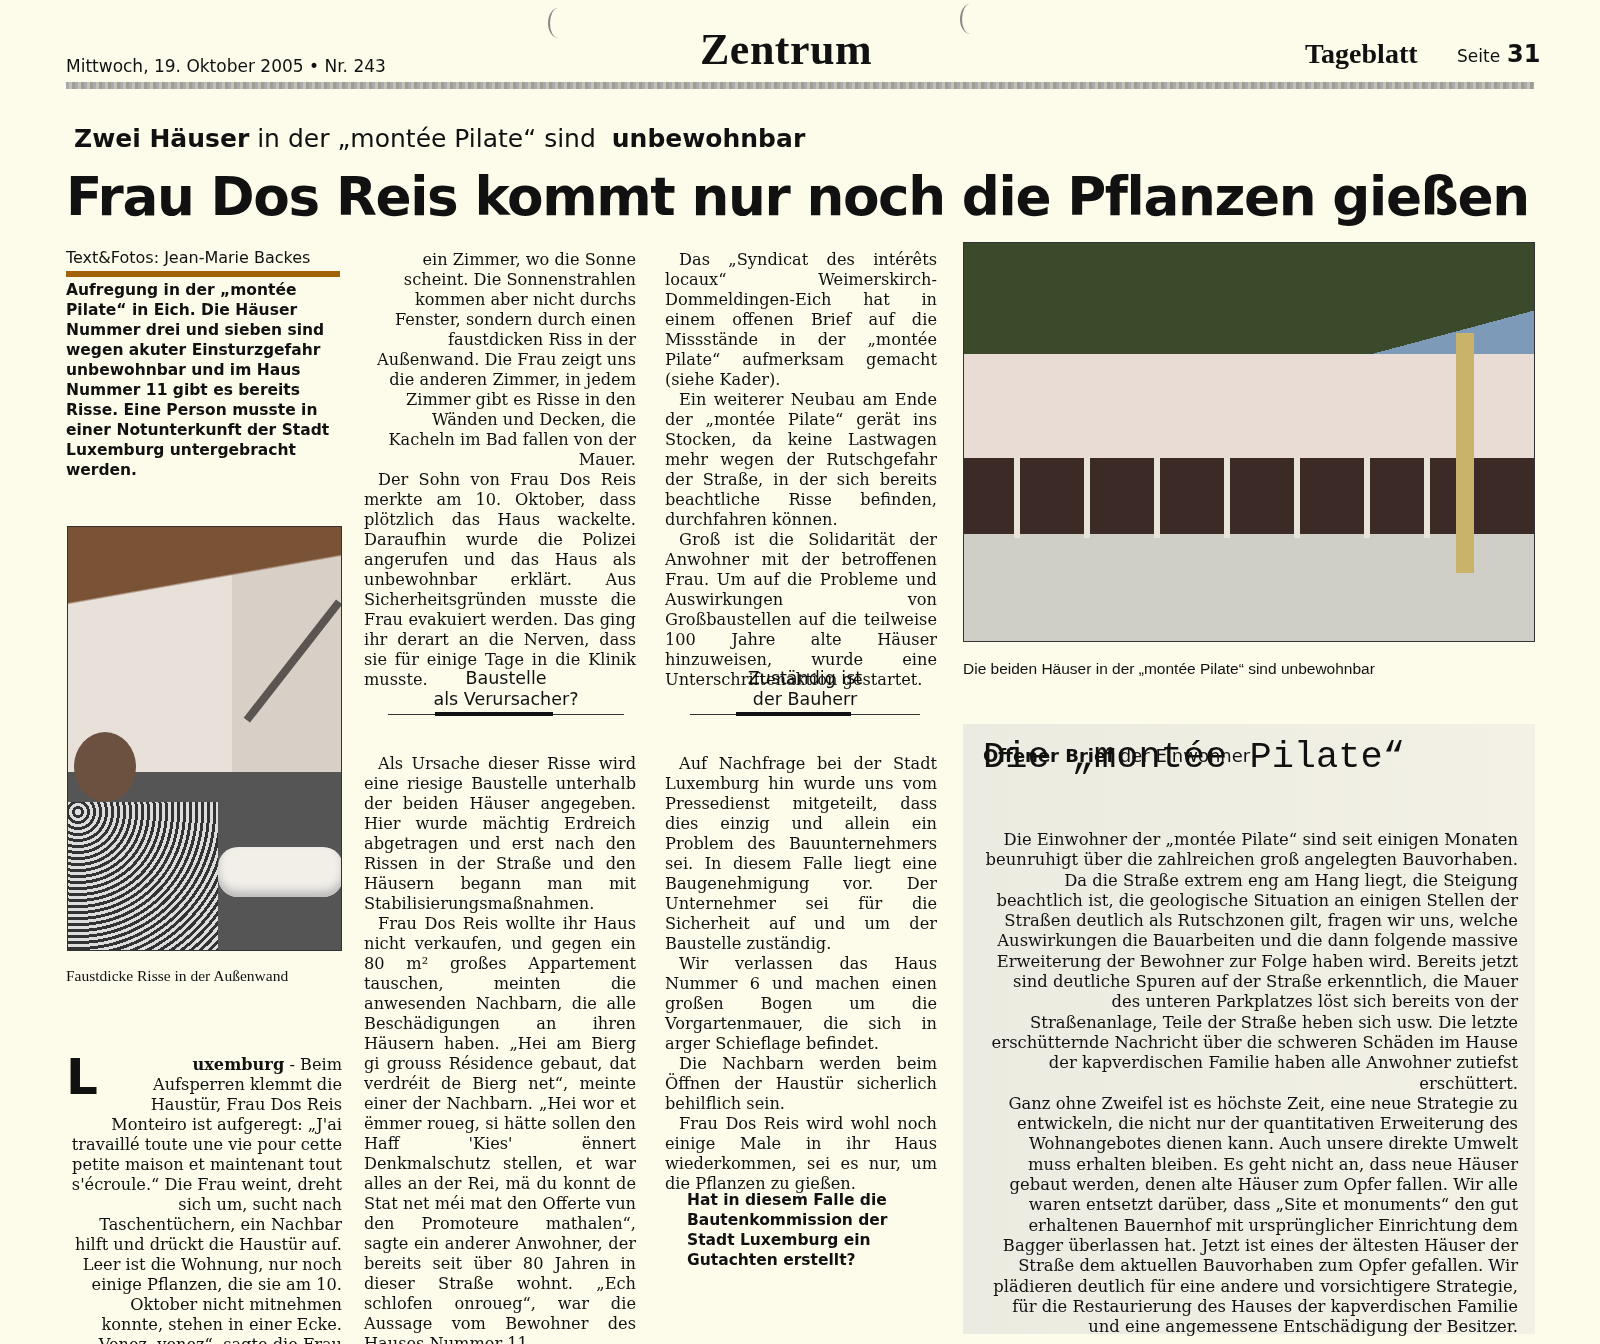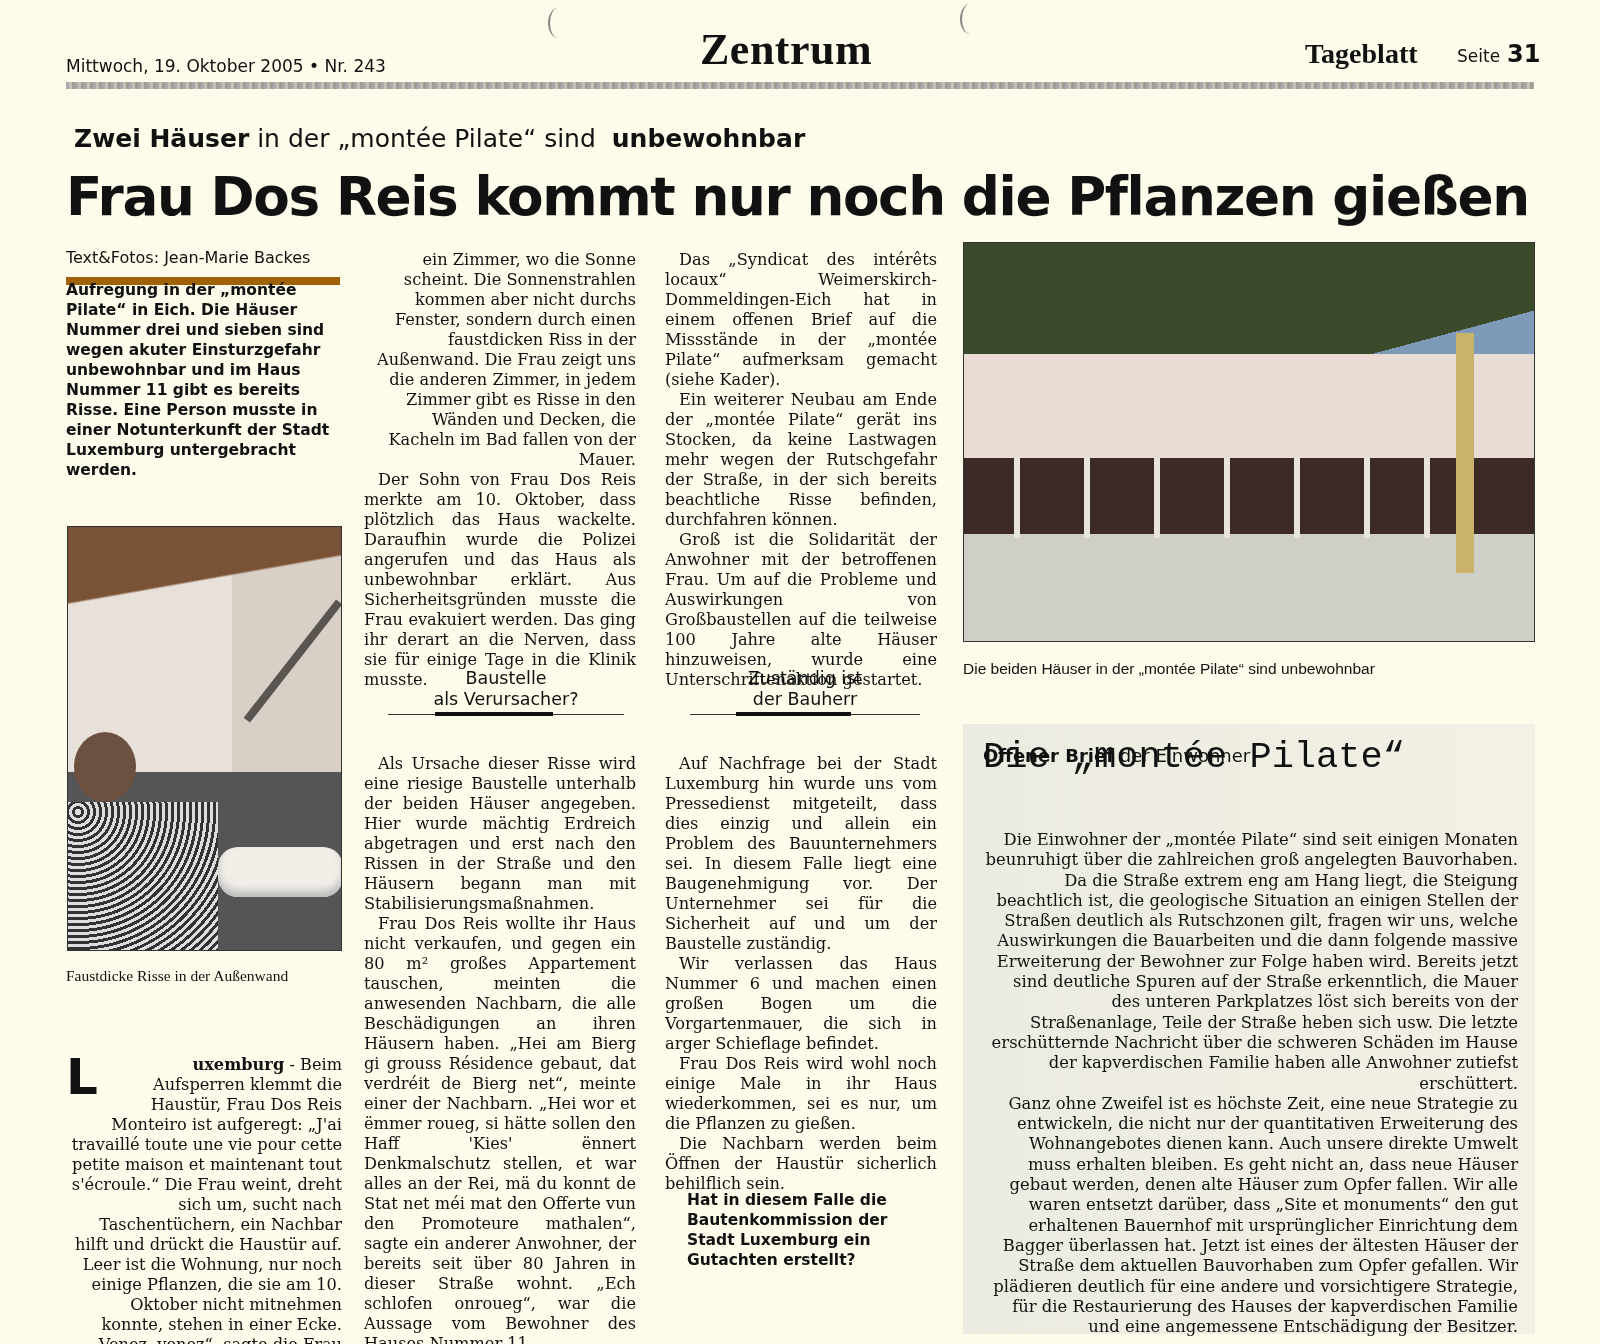--- a/index.html
+++ b/index.html
@@ -19,21 +19,21 @@
   
   .kicker { left: 66px; top: 124px; font-family: "DejaVu Sans", sans-serif; font-size: 25px; }
   .kicker b { font-weight: bold; margin-left: 8px; }
   .headline { left: 66px; top: 165px; font-family: "DejaVu Sans", sans-serif; font-weight: bold; font-size: 54px; letter-spacing: -1.4px; transform: scaleX(0.985); transform-origin: left; white-space: nowrap; }
 
   
   .col { position: absolute; font-size: 16.2px; line-height: 20px; text-align: justify; hyphens: manual; }
   .col p { text-indent: 14px; }
   .col p.noindent { text-indent: 0; text-align: right; }
 
-  .byline { left: 66px; top: 248px; width: 274px; font-family: "DejaVu Sans", sans-serif; font-size: 16px; border-bottom: 8px solid #a16207; padding-bottom: 10px; }
+  .byline { left: 66px; top: 248px; width: 274px; font-family: "DejaVu Sans", sans-serif; font-size: 16px; border-bottom: 6px solid #a16207; padding-bottom: 4px; }
   .lead { left: 66px; top: 280px; width: 274px; font-family: "DejaVu Sans", sans-serif; font-weight: bold; font-size: 15.5px; line-height: 20px; }
 
   .photo { position: absolute; border: 1px solid #333; overflow: hidden; }
   .photo-woman { left: 67px; top: 526px; width: 275px; height: 425px;
     background:
       linear-gradient(170deg, #7a5236 0 16%, transparent 16.5%),
       radial-gradient(ellipse 30% 18% at 30% 82%, #2a2a2a 0 60%, transparent 61%),
       linear-gradient(180deg, transparent 0 58%, #555 58% 100%),
       linear-gradient(90deg, #e8e1da 0 60%, #d8cfc6 60% 100%); }
   .photo-woman .crack { position: absolute; left: 150px; top: 130px; width: 150px; height: 8px; background: #5a5550; transform: rotate(-52deg); }
@@ -131,22 +131,22 @@
   <p>Groß ist die Solidarität der Anwohner mit der betroffenen Frau. Um auf die Probleme und Auswirkungen von Großbaustellen auf die teilweise 100 Jahre alte Häuser hinzuweisen, wurde eine Unterschriftenaktion gestartet.</p>
 </div>
 <div class="subhead sub2">
   <div>Zuständig ist</div>
   <div>der Bauherr</div>
   <div class="rule"></div>
 </div>
 <div class="col col3b">
   <p>Auf Nachfrage bei der Stadt Luxemburg hin wurde uns vom Pressedienst mitgeteilt, dass dies einzig und allein ein Problem des Bauunternehmers sei. In diesem Falle liegt eine Baugenehmigung vor. Der Unternehmer sei für die Sicherheit auf und um der Baustelle zuständig.</p>
   <p>Wir verlassen das Haus Nummer 6 und machen einen großen Bogen um die Vorgartenmauer, die sich in arger Schieflage befindet.</p>
+  <p>Die Nachbarn werden beim Öffnen der Haustür sicherlich behilflich sein.</p>
   <p>Frau Dos Reis wird wohl noch einige Male in ihr Haus wiederkommen, sei es nur, um die Pflanzen zu gießen.</p>
-  <p>Die Nachbarn werden beim Öffnen der Haustür sicherlich behilflich sein.</p>
 </div>
 <div class="abs note">
   <div class="indent">Hat in diesem Falle die Bautenkommission der Stadt Luxemburg ein Gutachten erstellt?</div>
 </div>
 
 <div class="photo photo-houses">
   <div class="post" style="left:50px"></div>
   <div class="post" style="left:120px"></div>
   <div class="post" style="left:190px"></div>
   <div class="post" style="left:260px"></div>

